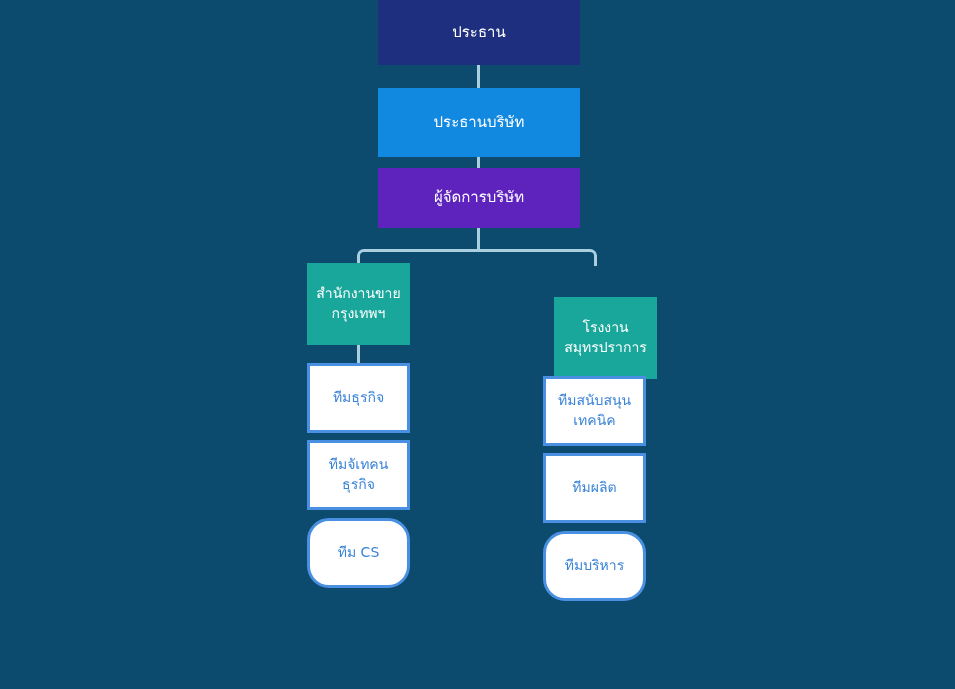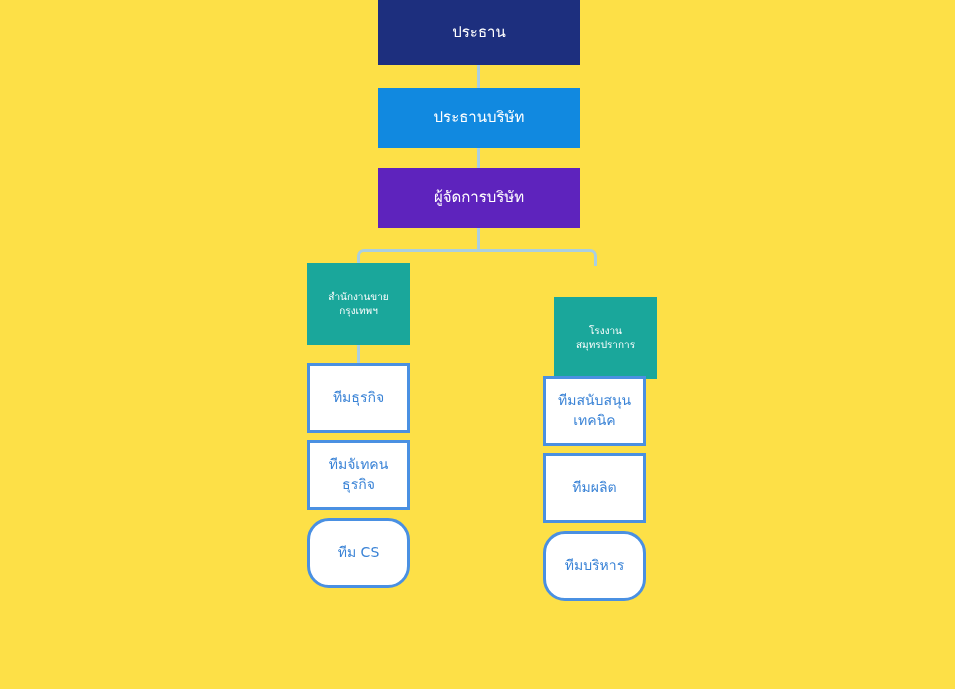--- a/index.html
+++ b/index.html
@@ -11,21 +11,21 @@
   body {
     font-family: "DejaVu Sans", "Liberation Sans", sans-serif;
     width: 955px;
     height: 689px;
     overflow: hidden;
   }
   #chart-canvas {
     position: relative;
     width: 955px;
     height: 689px;
-    background: #fde047;
+    background: #0c4a6e;
   }
 
   
   .conn-v {
     position: absolute;
     width: 3px;
     background: #aacfe0;
   }
   .elbow {
     position: absolute;
@@ -76,39 +76,39 @@
     top: 0px;
     width: 202px;
     height: 65px;
     background: #1d2f7e;
   }
   
   .n-president {
     left: 378px;
     top: 88px;
     width: 202px;
-    height: 60px;
+    height: 69px;
     background: #1189e0;
   }
   
   .n-manager {
     left: 378px;
     top: 168px;
     width: 202px;
     height: 60px;
     background: #5e23bd;
     text-align: right;
   }
   
   .n-div {
     width: 103px;
     height: 82px;
     top: 263px;
     background: #1aa79b;
-    font-size: 10px;
+    font-size: 14px;
   }
   .n-div-left  { left: 307px; }
   .n-div-right { left: 554px; margin-top: 34px; }
 
   
   .n-team {
     width: 103px;
     height: 70px;
   }
   .col-left  { left: 307px; }

